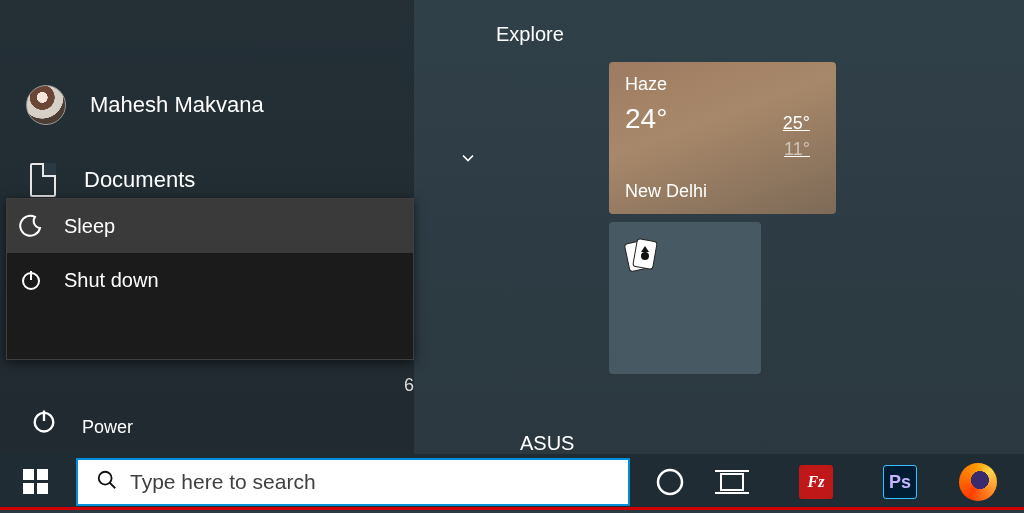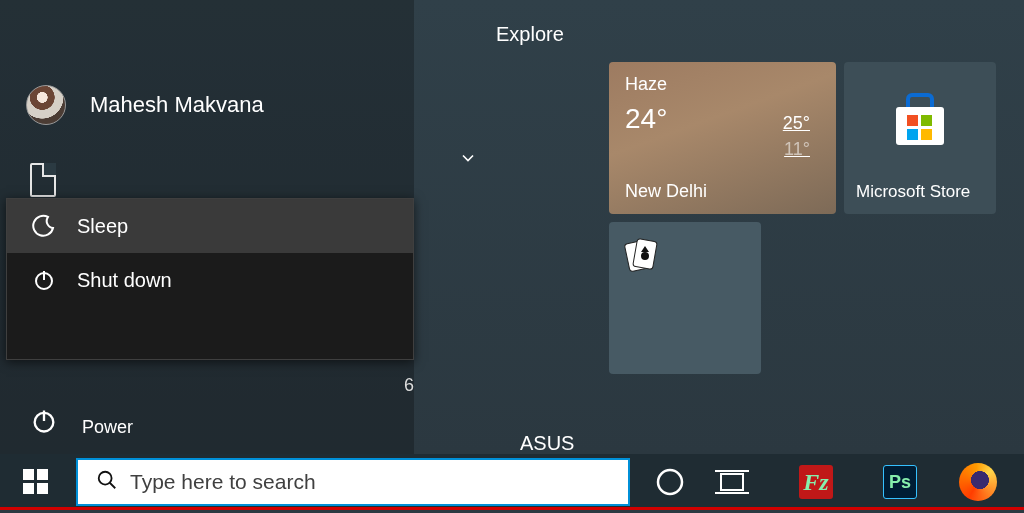--- a/index.html
+++ b/index.html
@@ -32,21 +32,21 @@
   .docs-icon { width:26px; height:34px; border:2px solid #e6e6e6; border-radius:2px 6px 2px 2px; position:relative; }
   .docs-icon::after { content:""; position:absolute; top:-2px; right:-2px; width:12px; height:12px; background:#2b3a42; border-left:2px solid #e6e6e6; border-bottom:2px solid #e6e6e6; }
   .docs-label { color:#fff; font-size:22px; margin-left:28px; }
 
   
   .power-menu {
     position:absolute; left:6px; top:198px; width:408px; height:162px;
     background:#1b1b1b; border:1px solid #3f3f3f;
     box-shadow:0 2px 10px rgba(0,0,0,0.6);
   }
-  .pm-item { height:54px; display:flex; align-items:center; padding-left:24px; color:#fff; font-size:20px; }
+  .pm-item { height:54px; display:flex; align-items:center; padding-left:11px; color:#fff; font-size:20px; }
   .pm-item.hover { background:#3a3a3a; }
   .pm-icon { width:26px; height:26px; margin-right:20px; display:flex; align-items:center; justify-content:center; }
 
   .num6 { position:absolute; left:404px; top:375px; color:#ddd; font-size:18px; }
 
   
   .power-row { position:absolute; left:6px; top:395px; width:400px; height:56px; display:flex; align-items:center; padding-left:24px; }
   .power-label { color:#fff; font-size:18px; margin-left:24px;margin-top:8px; }
 
   
@@ -101,22 +101,22 @@
   .search-text { color:#404040; font-size:21px; }
 
   .task-icon { position:absolute; top:0; width:56px; height:56px; display:flex; align-items:center; justify-content:center; }
   .ti-cortana   { left:642px; }
   .ti-taskview  { left:704px; }
   .ti-filezilla { left:788px; }
   .ti-photoshop { left:872px; }
   .ti-firefox   { left:950px; }
 
   .sq-icon { width:34px; height:34px; border-radius:3px; display:flex; align-items:center; justify-content:center; font-weight:bold; font-size:20px; }
-  .fz { background:#c01818; color:#86efac; font-style:italic; font-family:Georgia,serif; font-size:24px; }
-  .ps { background:#001d34; color:#86efac; border:1px solid #35c1ff; font-size:18px; }
+  .fz { background:#c01818; color:#ffffff; font-style:italic; font-family:Georgia,serif; font-size:16px; }
+  .ps { background:#001d34; color:#c4b5fd; border:1px solid #35c1ff; font-size:18px; }
   .ff {
     width:38px; height:38px; border-radius:50%;
     background: radial-gradient(circle at 55% 45%, #3a2a6e 0 30%, transparent 31%),
                 conic-gradient(from 210deg, #ff3d00, #ff9a00 40%, #ffd54a 55%, #ff3d00 100%);
   }
 </style>
 </head>
 <body>
 
 <div class="screen">
@@ -125,20 +125,21 @@
 
     <div class="side-panel">
 
       <div class="user-row">
         <div class="avatar"></div>
         <div class="user-name">Mahesh Makvana</div>
       </div>
 
       <div class="docs-row">
         <div class="docs-icon"></div>
+        <div class="docs-label">Documents</div>
       </div>
 
       <div class="power-menu">
         <div class="pm-item hover">
           <span class="pm-icon">
             <svg viewBox="0 0 24 24" width="24" height="24" fill="none" stroke="#fff" stroke-width="2">
               <path d="M16 3 A10 10 0 1 0 21 14 A7 7 0 0 1 16 3 Z"></path>
             </svg>
           </span>
           <span>Sleep</span>
@@ -179,33 +180,20 @@
     <div class="tile tile-weather">
       <div class="w-cond">Haze</div>
       <div class="w-temp">24°</div>
       <div class="w-hl">
         <div class="w-hi">25°</div>
         <div class="w-lo">11°</div>
       </div>
       <div class="w-city">New Delhi</div>
     </div>
 
-    <div class="tile tile-store">
-      <span class="store-icon">
-        <svg width="60" height="56" viewBox="0 0 60 56">
-          <rect x="6" y="14" width="48" height="38" rx="3" fill="#fff"></rect>
-          <path d="M18 14 V6 a4 4 0 0 1 4-4 h16 a4 4 0 0 1 4 4 V14" fill="none" stroke="#0b6bd3" stroke-width="4"></path>
-          <rect x="17" y="22" width="11" height="11" fill="#f25022"></rect>
-          <rect x="31" y="22" width="11" height="11" fill="#7fba00"></rect>
-          <rect x="17" y="36" width="11" height="11" fill="#00a4ef"></rect>
-          <rect x="31" y="36" width="11" height="11" fill="#ffb900"></rect>
-        </svg>
-      </span>
-      <div class="store-label">Microsoft Store</div>
-    </div>
 
     <div class="tile tile-solitaire">
       <span class="cards">
         <svg width="40" height="40" viewBox="0 0 40 40">
           <rect x="4" y="6" width="20" height="28" rx="3" fill="#fff" stroke="#222" transform="rotate(-12 14 20)"></rect>
           <rect x="12" y="4" width="20" height="28" rx="3" fill="#fff" stroke="#222" transform="rotate(10 22 18)"></rect>
           <path d="M22 10 l4 6 h-8 z M22 24 a4 4 0 1 1 0-8 a4 4 0 1 1 0 8" fill="#111"></path>
         </svg>
       </span>
     </div>

